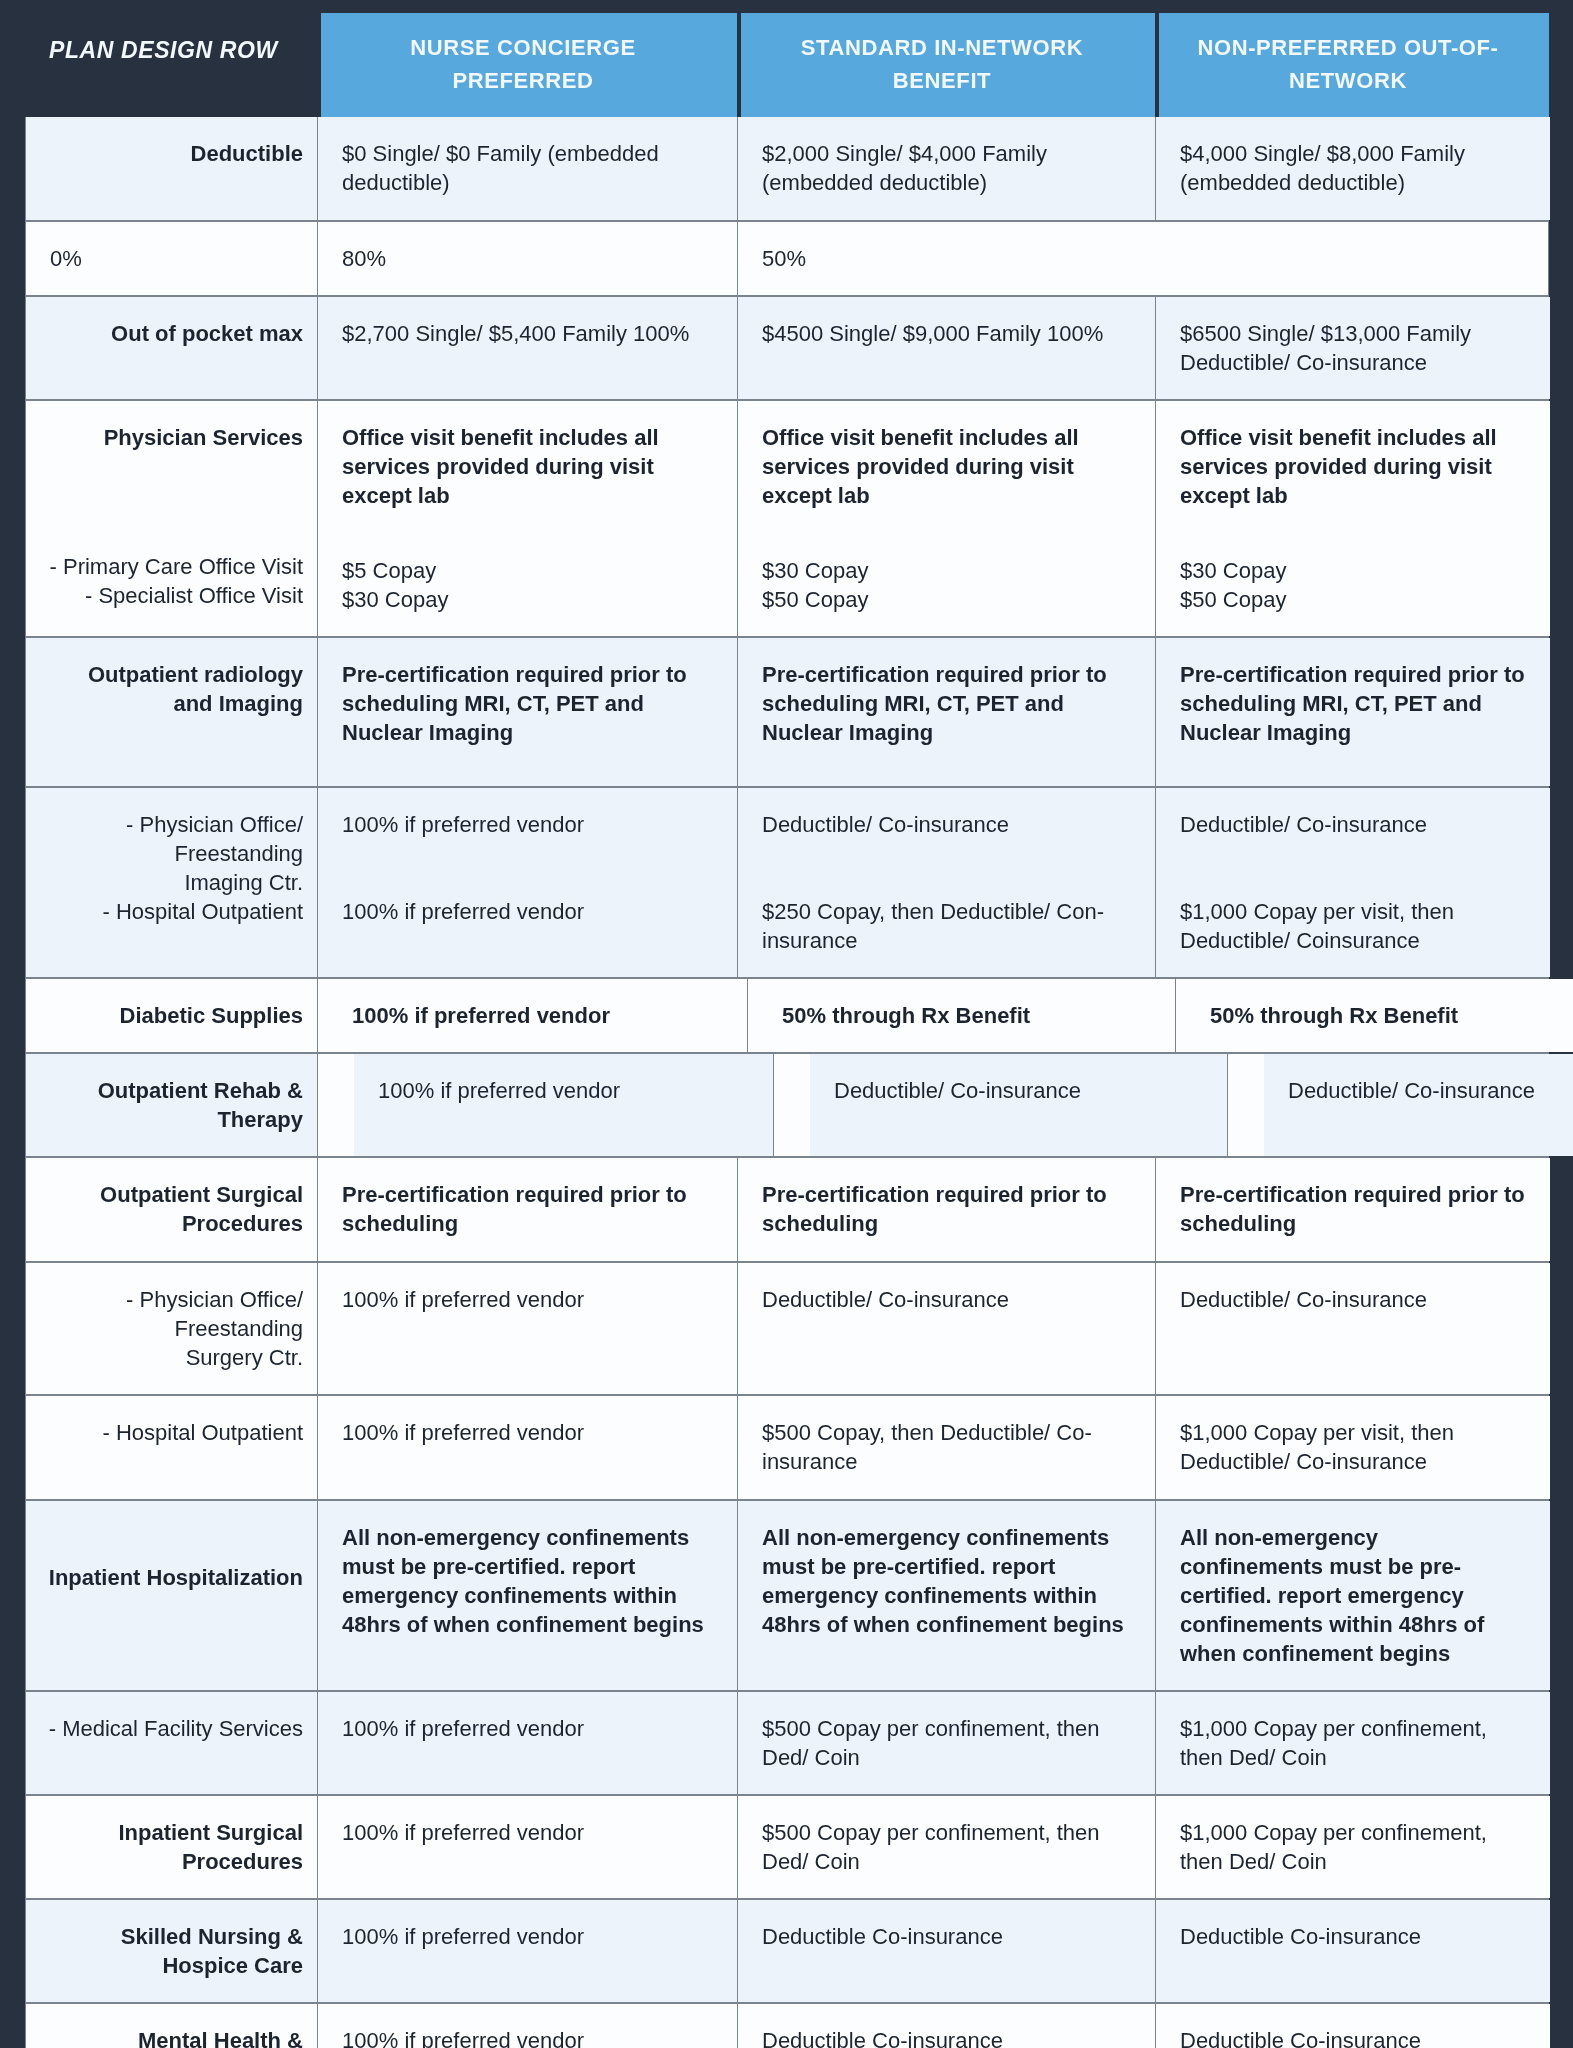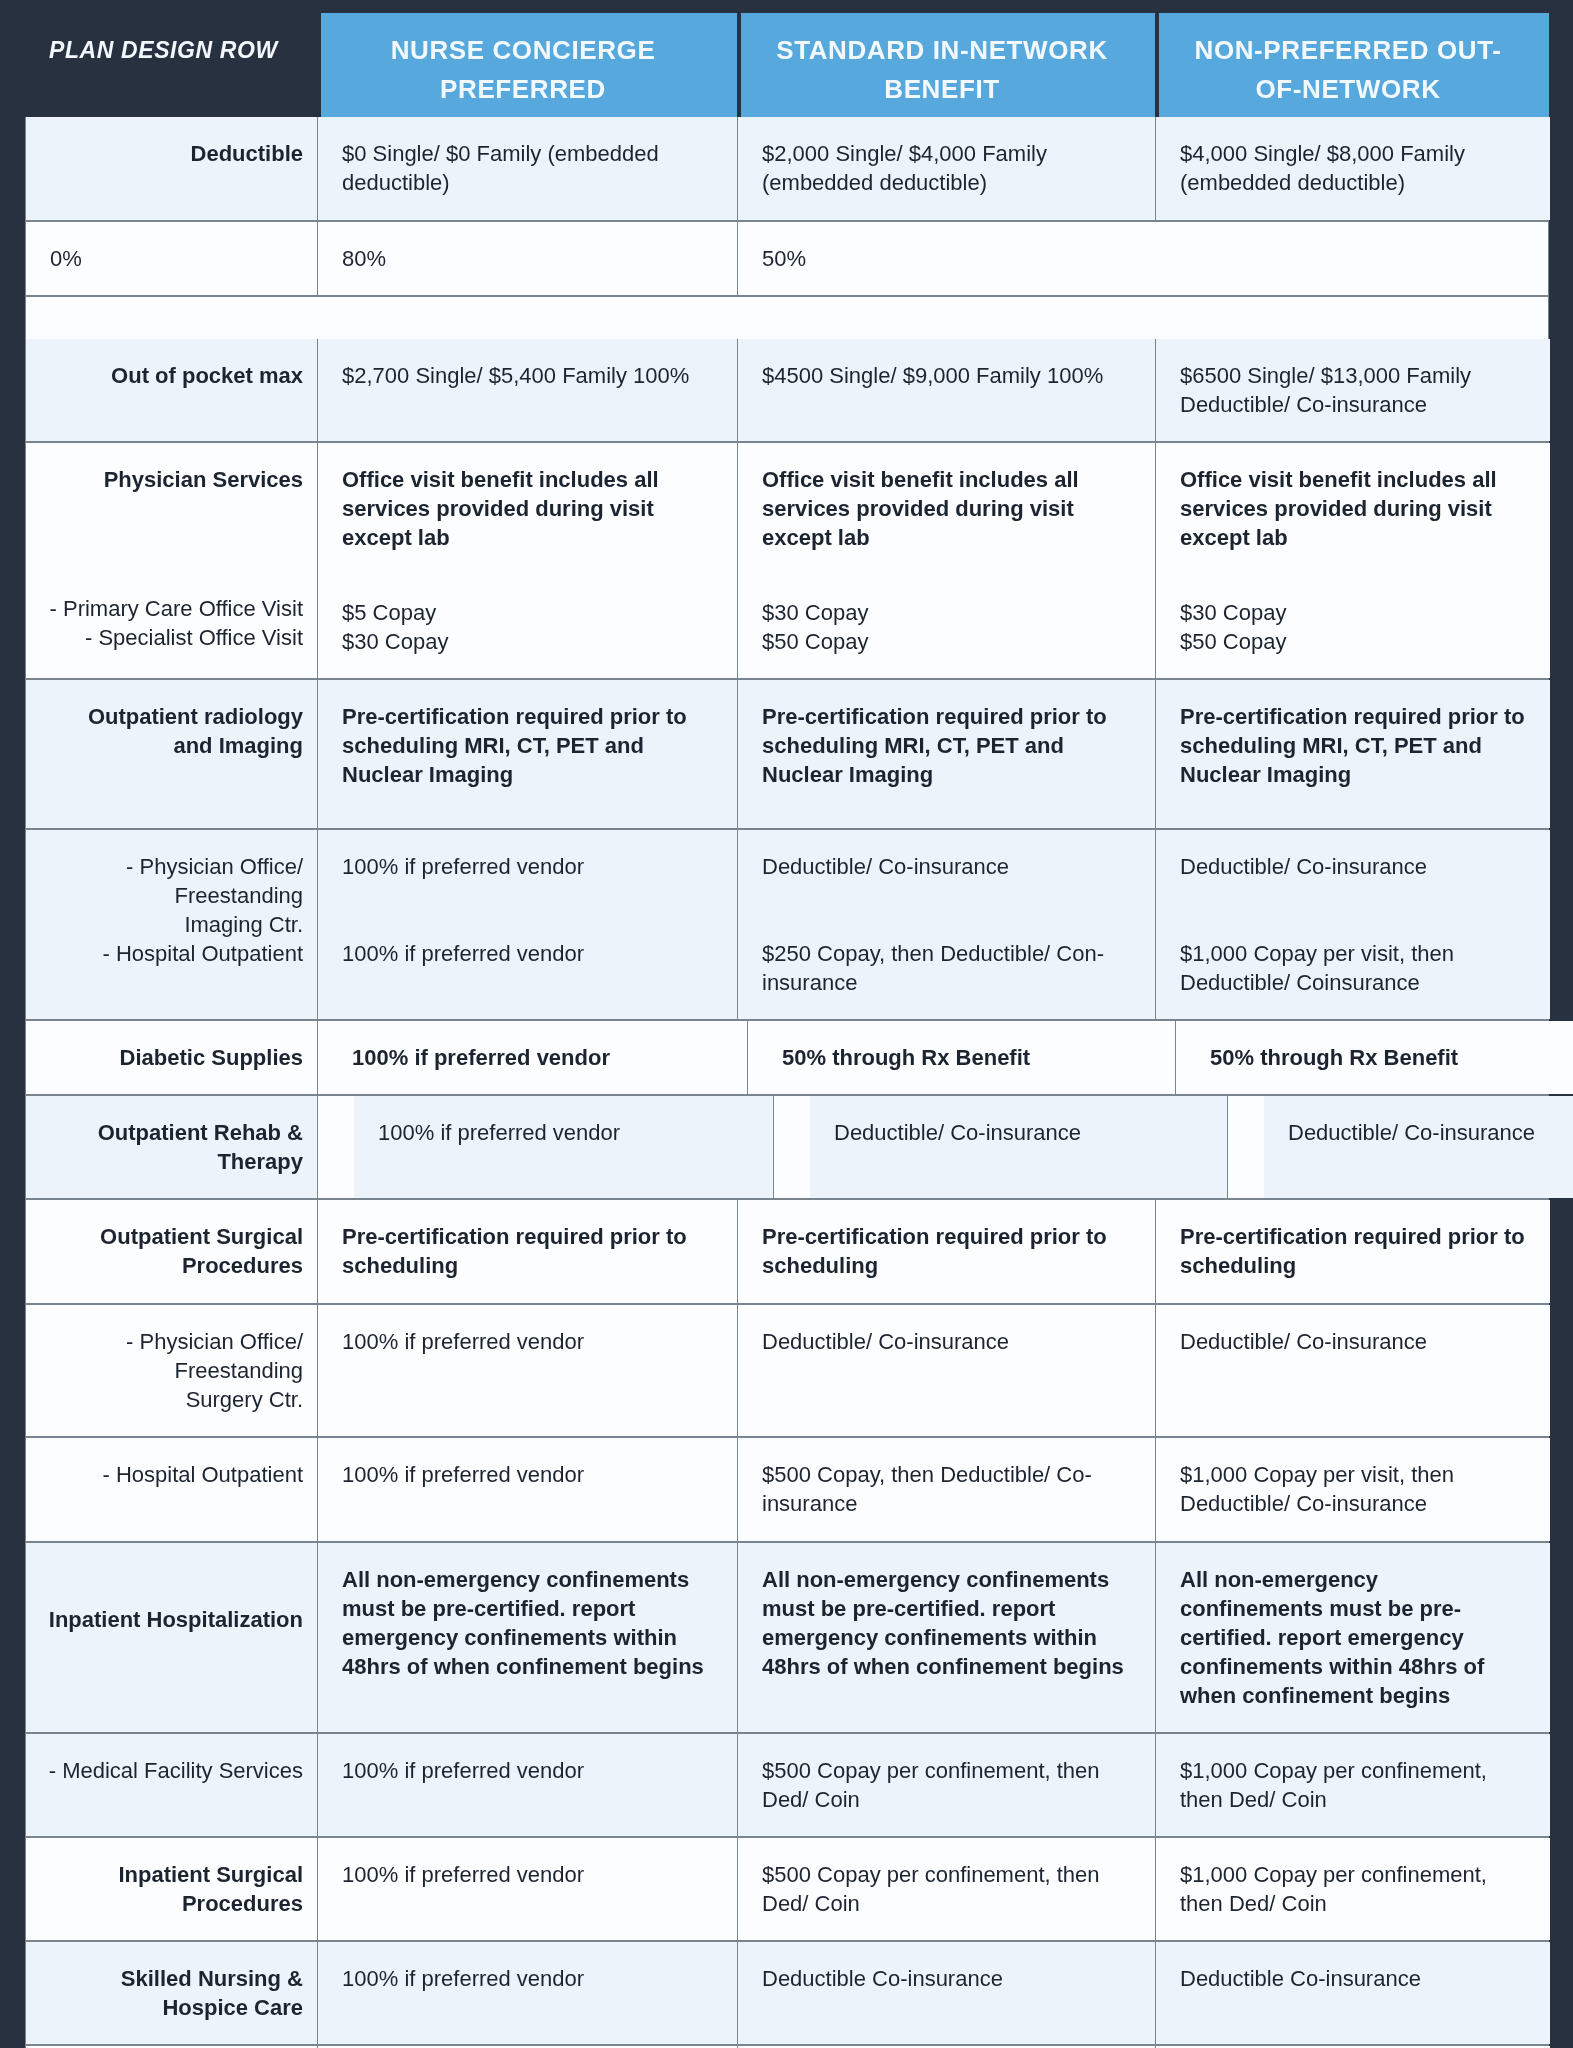--- a/index.html
+++ b/index.html
@@ -35,21 +35,21 @@
     font-size:23px;
     letter-spacing:.6px;
     padding:24px 10px 0 24px;
     text-align:left;
     font-style:italic;
   }
   .header-cell{
     background:var(--blue);
     color:var(--header-text);
     font-weight:bold;
-    font-size:26px;
+    font-size:22px;
     letter-spacing:.6px;
     text-align:center;
     padding:18px 38px 0 26px;
     line-height:1.5;
     border-left:4px solid var(--navy);
   }
   .header-cell:first-of-type{border-left:none;}
   
   .tbody{
     border:1px solid var(--border);
@@ -108,21 +108,21 @@
         <div class="cell value-cell">
           <div class="blk">0%</div>
         </div>
         <div class="cell value-cell">
           <div class="blk">80%</div>
         </div>
         <div class="cell value-cell">
           <div class="blk">50%</div>
         </div>
       </div>
-      <div class="row tone-light" style="min-height: 98px; margin-top: 42px;">
+      <div class="row tone-light" style="min-height: 98px;">
         <div class="cell label-cell">
           <div class="blk b">Out of pocket max</div>
         </div>
         <div class="cell value-cell">
           <div class="blk">$2,700 Single/ $5,400 Family 100%</div>
         </div>
         <div class="cell value-cell">
           <div class="blk">$4500 Single/ $9,000 Family 100%</div>
         </div>
         <div class="cell value-cell">

